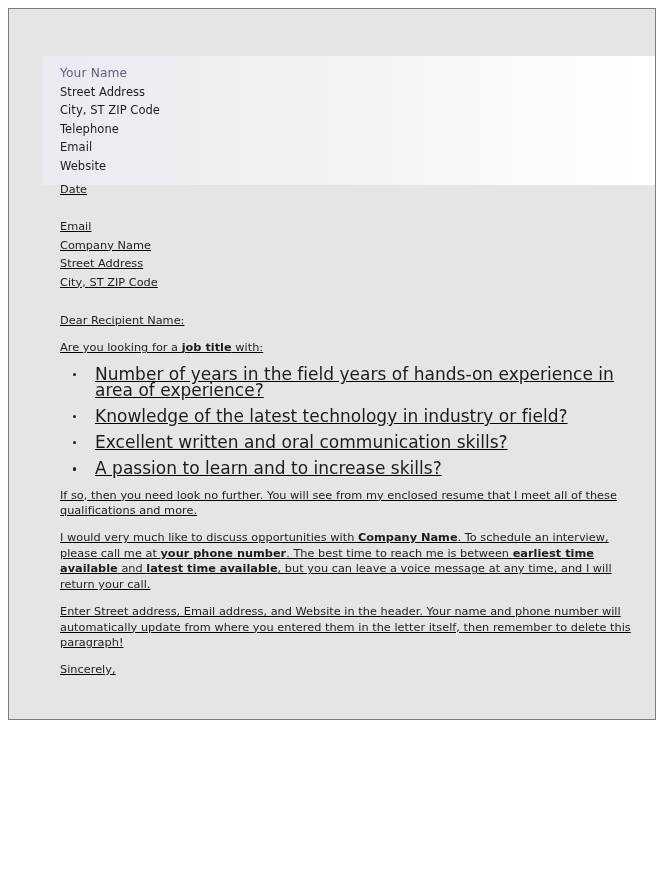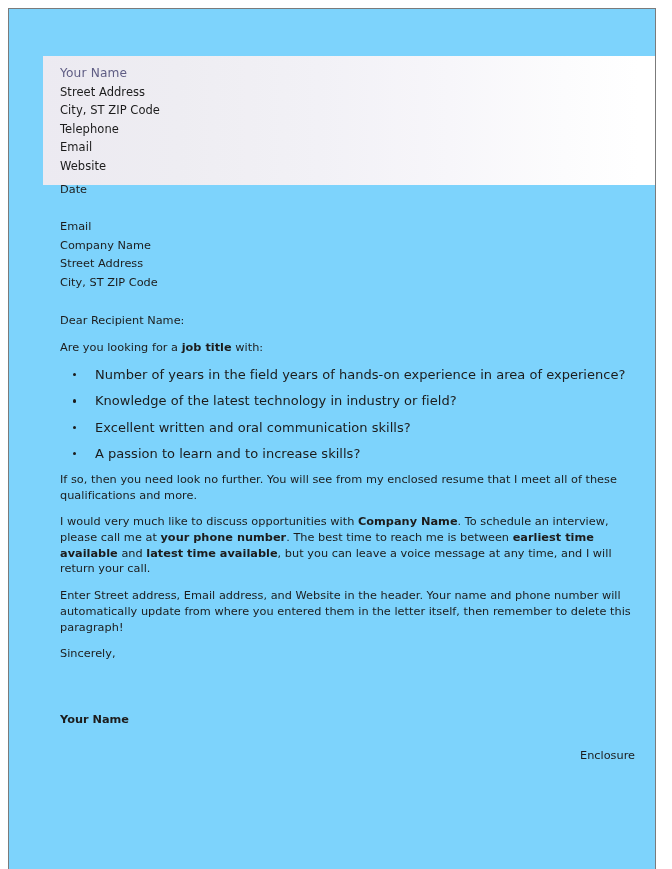--- a/index.html
+++ b/index.html
@@ -13,22 +13,22 @@
     font-family: "DejaVu Sans", sans-serif;
     overflow: hidden;
   }
 
   
   .page {
     position: absolute;
     left: 8px;
     top: 8px;
     width: 648px;
-    height: 862px;
-    background: #7dd3fc;
+    height: 712px;
+    background: #e5e5e5;
     border: 1px solid #7b7b7b;
     box-sizing: border-box;
     overflow: hidden;
   }
 
   
   .letterhead {
     position: absolute;
     left: 34px;
     top: 47px;
@@ -56,20 +56,21 @@
     line-height: 19px;
     letter-spacing: 0.15px;
   }
 
   
   .body-area {
     position: absolute;
     left: 51px;
     top: 172px;
     width: 575px;
+    text-decoration: underline;
   }
   .ln {
     font-size: 11.3px;
     line-height: 18.4px;
     color: #1c1c1c;
     letter-spacing: 0.02px;
     white-space: nowrap;
   }
   .gap-date   { height: 19px; }
   .gap-recip  { height: 20px; }
@@ -83,21 +84,21 @@
     letter-spacing: 0.02px;
   }
 
   ul.quals {
     list-style: none;
     margin: 0 0 4px 0;
     padding: 0;
   }
   ul.quals li {
     position: relative;
-    font-size: 13px;
+    font-size: 17px;
     line-height: 15.7px;
     color: #1c1c1c;
     padding-left: 35px;
     margin-bottom: 10.5px;
     letter-spacing: 0.02px;
   }
   ul.quals li::before {
     content: "";
     position: absolute;
     left: 13px;

